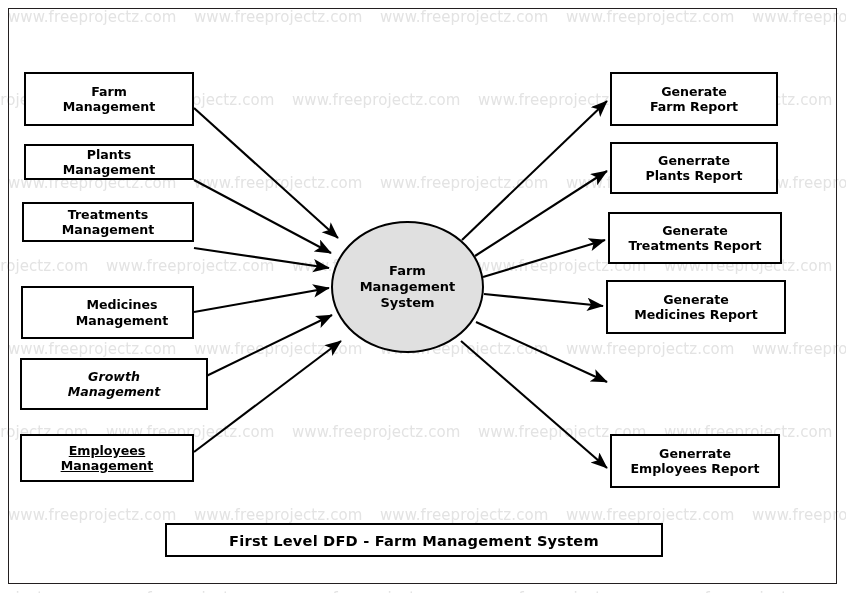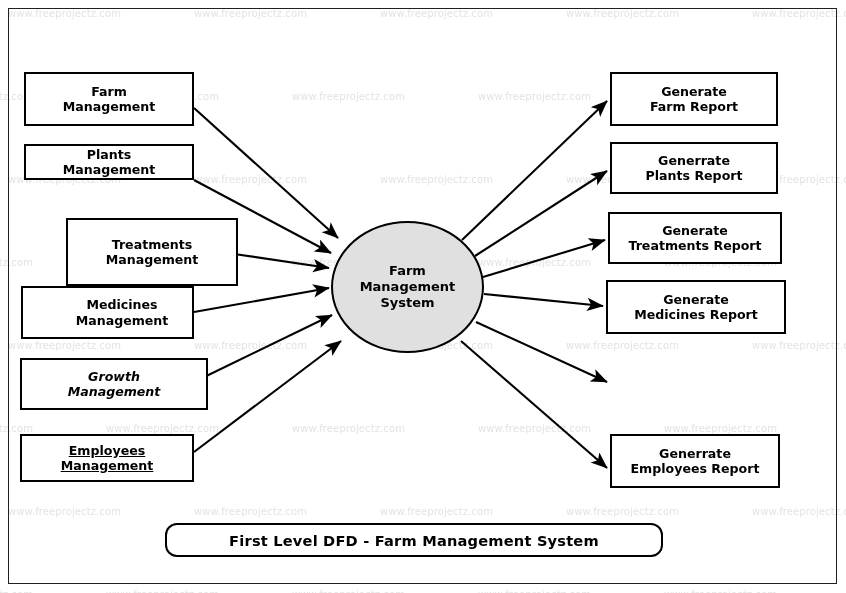--- a/index.html
+++ b/index.html
@@ -22,21 +22,21 @@
     position: absolute;
     left: 0; top: 0;
     width: 846px; height: 593px;
     pointer-events: none;
     z-index: 1;
   }
   .wm {
     position: absolute;
     color: #e3e3e3;
     font-family: "DejaVu Sans", sans-serif;
-    font-size: 10px;
+    font-size: 15px;
     white-space: nowrap;
     letter-spacing: 0.1px;
   }
   
   #frame {
     position: absolute;
     left: 8px; top: 8px;
     width: 829px; height: 576px;
     border: 1.5px solid #231f20;
     box-sizing: border-box;
@@ -185,21 +185,21 @@
   </svg>
 
   <div class="node" style="left:24px; top:72px; width:170px; height:54px;">
     <span class="label">Farm
 Management</span>
   </div>
   <div class="node" style="left:24px; top:144px; width:170px; height:36px;">
     <span class="label">Plants
 Management</span>
   </div>
-  <div class="node" style="left:22px; top:218px; width:172px; height:68px;margin-left:44px;">
+  <div class="node" style="left:22px; top:202px; width:172px; height:40px;">
     <span class="label">Treatments
 Management</span>
   </div>
   <div class="node" style="left:21px; top:286px; width:173px; height:53px;padding-left:29px;">
     <span class="label">Medicines
 Management</span>
   </div>
   <div class="node" style="left:20px; top:358px; width:188px; height:52px;font-style:italic;">
     <span class="label">Growth
 Management</span>
@@ -229,17 +229,17 @@
   </div>
   <div class="node" style="left:606px; top:280px; width:180px; height:54px;">
     <span class="label">Generate
 Medicines Report</span>
   </div>
   <div class="node" style="left:610px; top:434px; width:170px; height:54px;">
     <span class="label">Generrate
 Employees Report</span>
   </div>
 
-  <div id="title-box" style="left:165px; top:523px; width:498px; height:34px;border-radius:12px;">
+  <div id="title-box" style="left:165px; top:523px; width:498px; height:34px;">
     <span class="label">First Level DFD - Farm Management System</span>
   </div>
 
 </div>
 
 </body></html>

